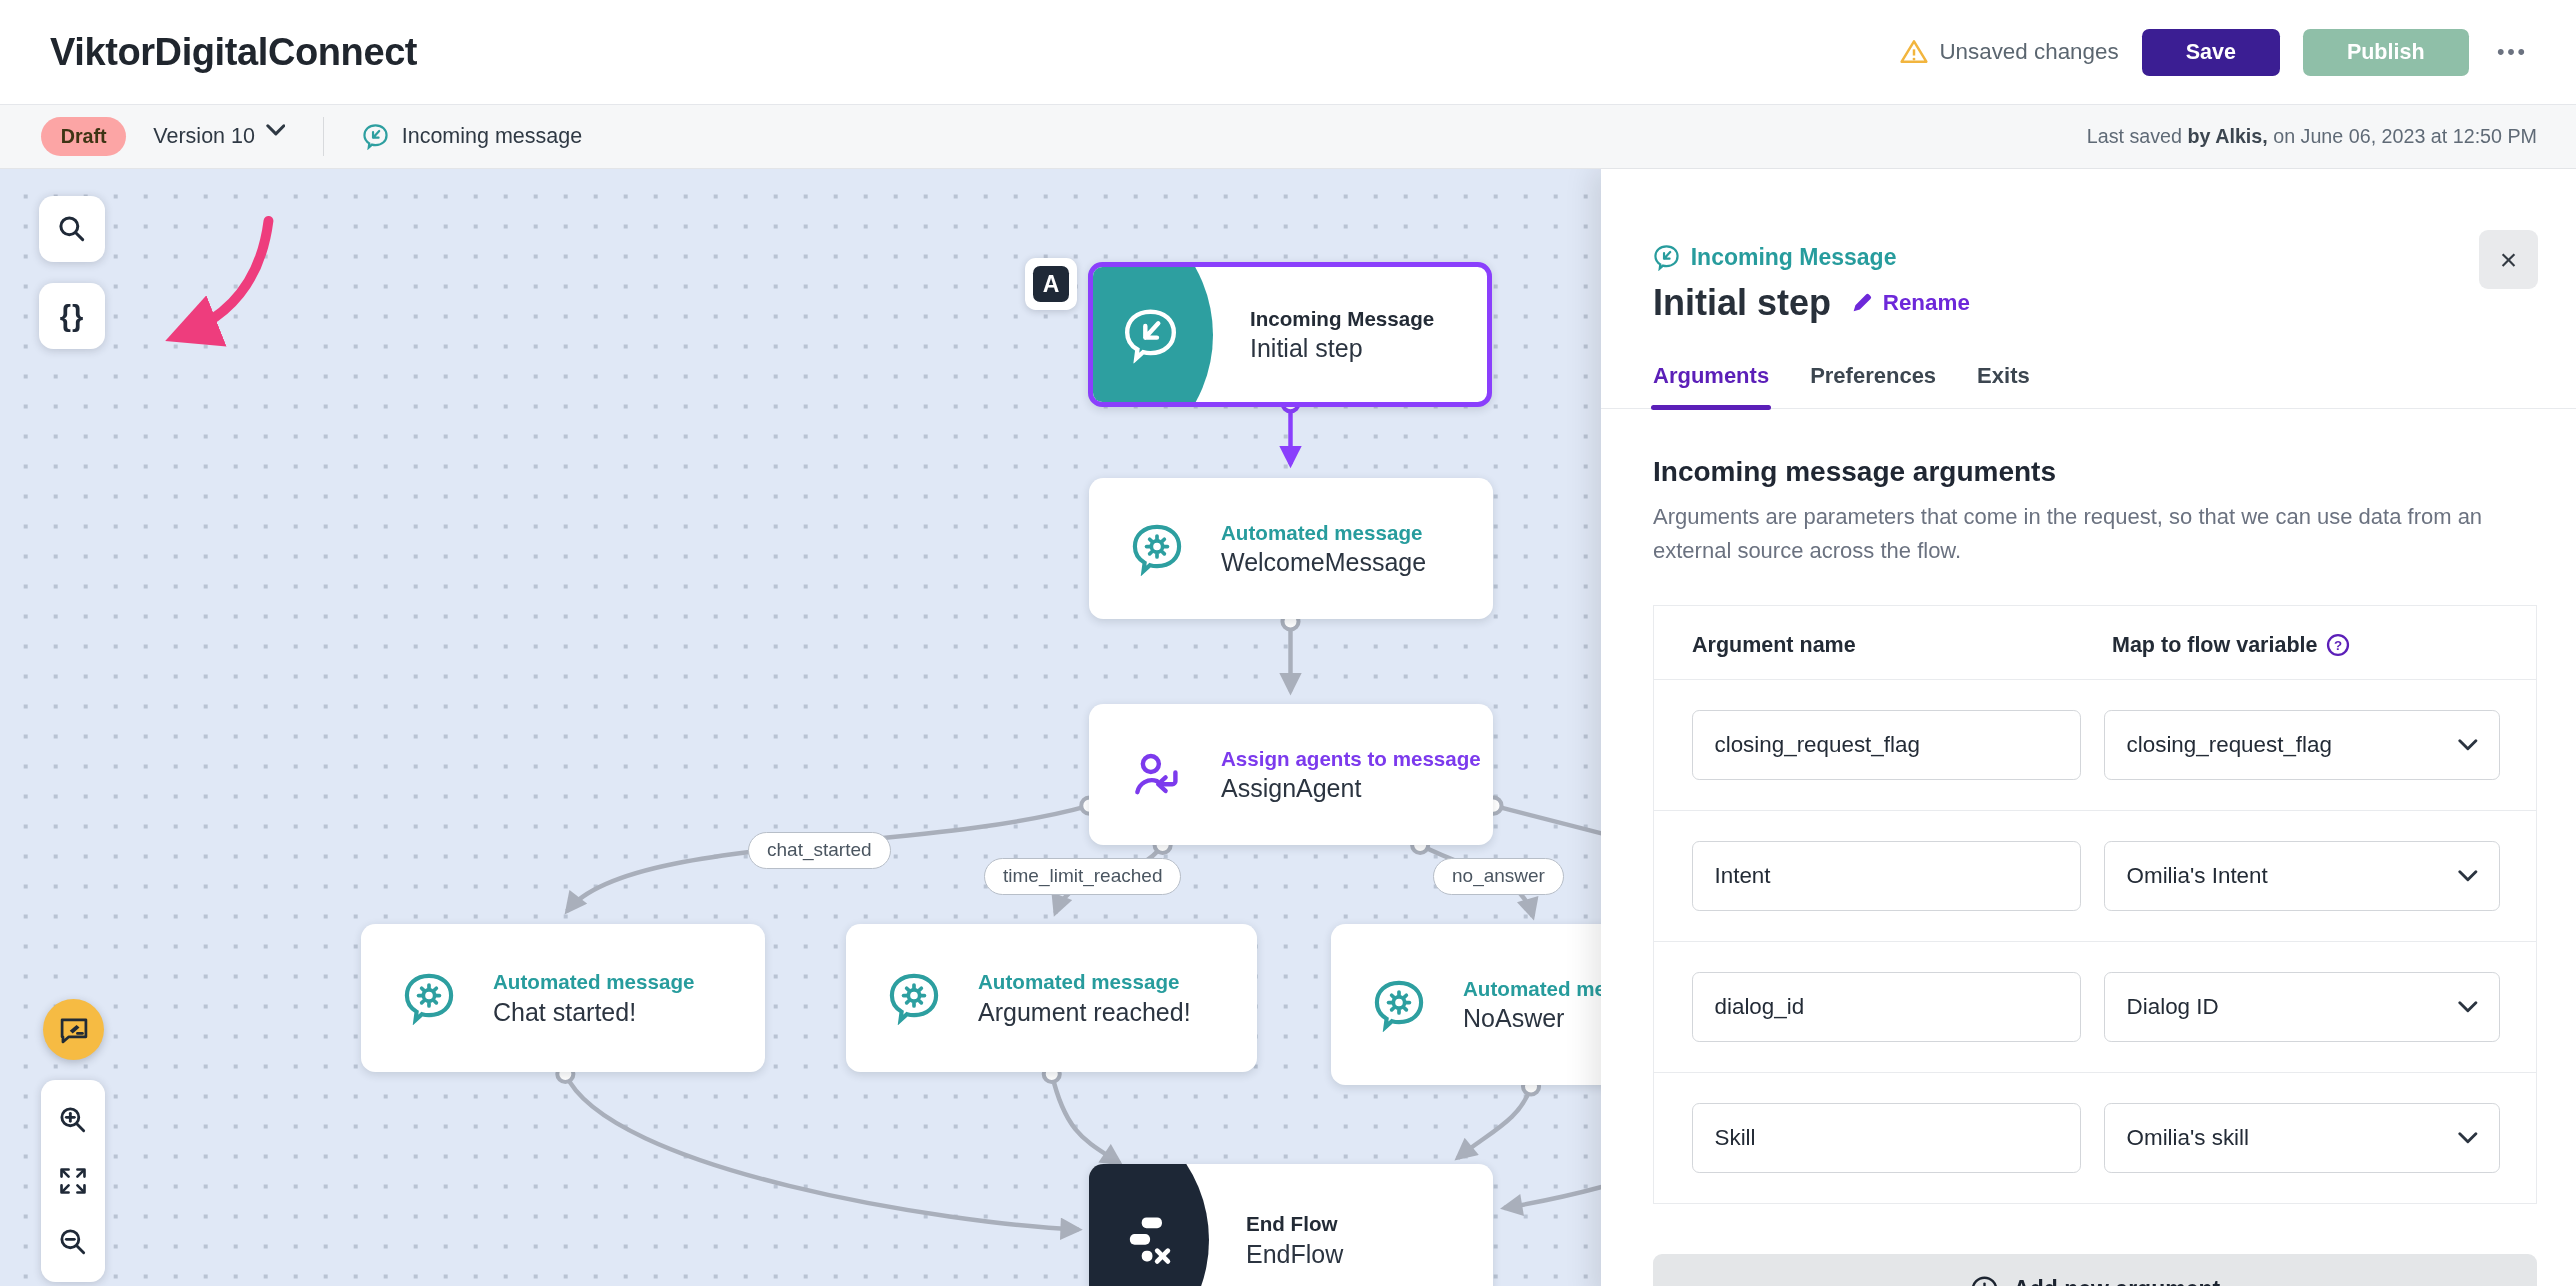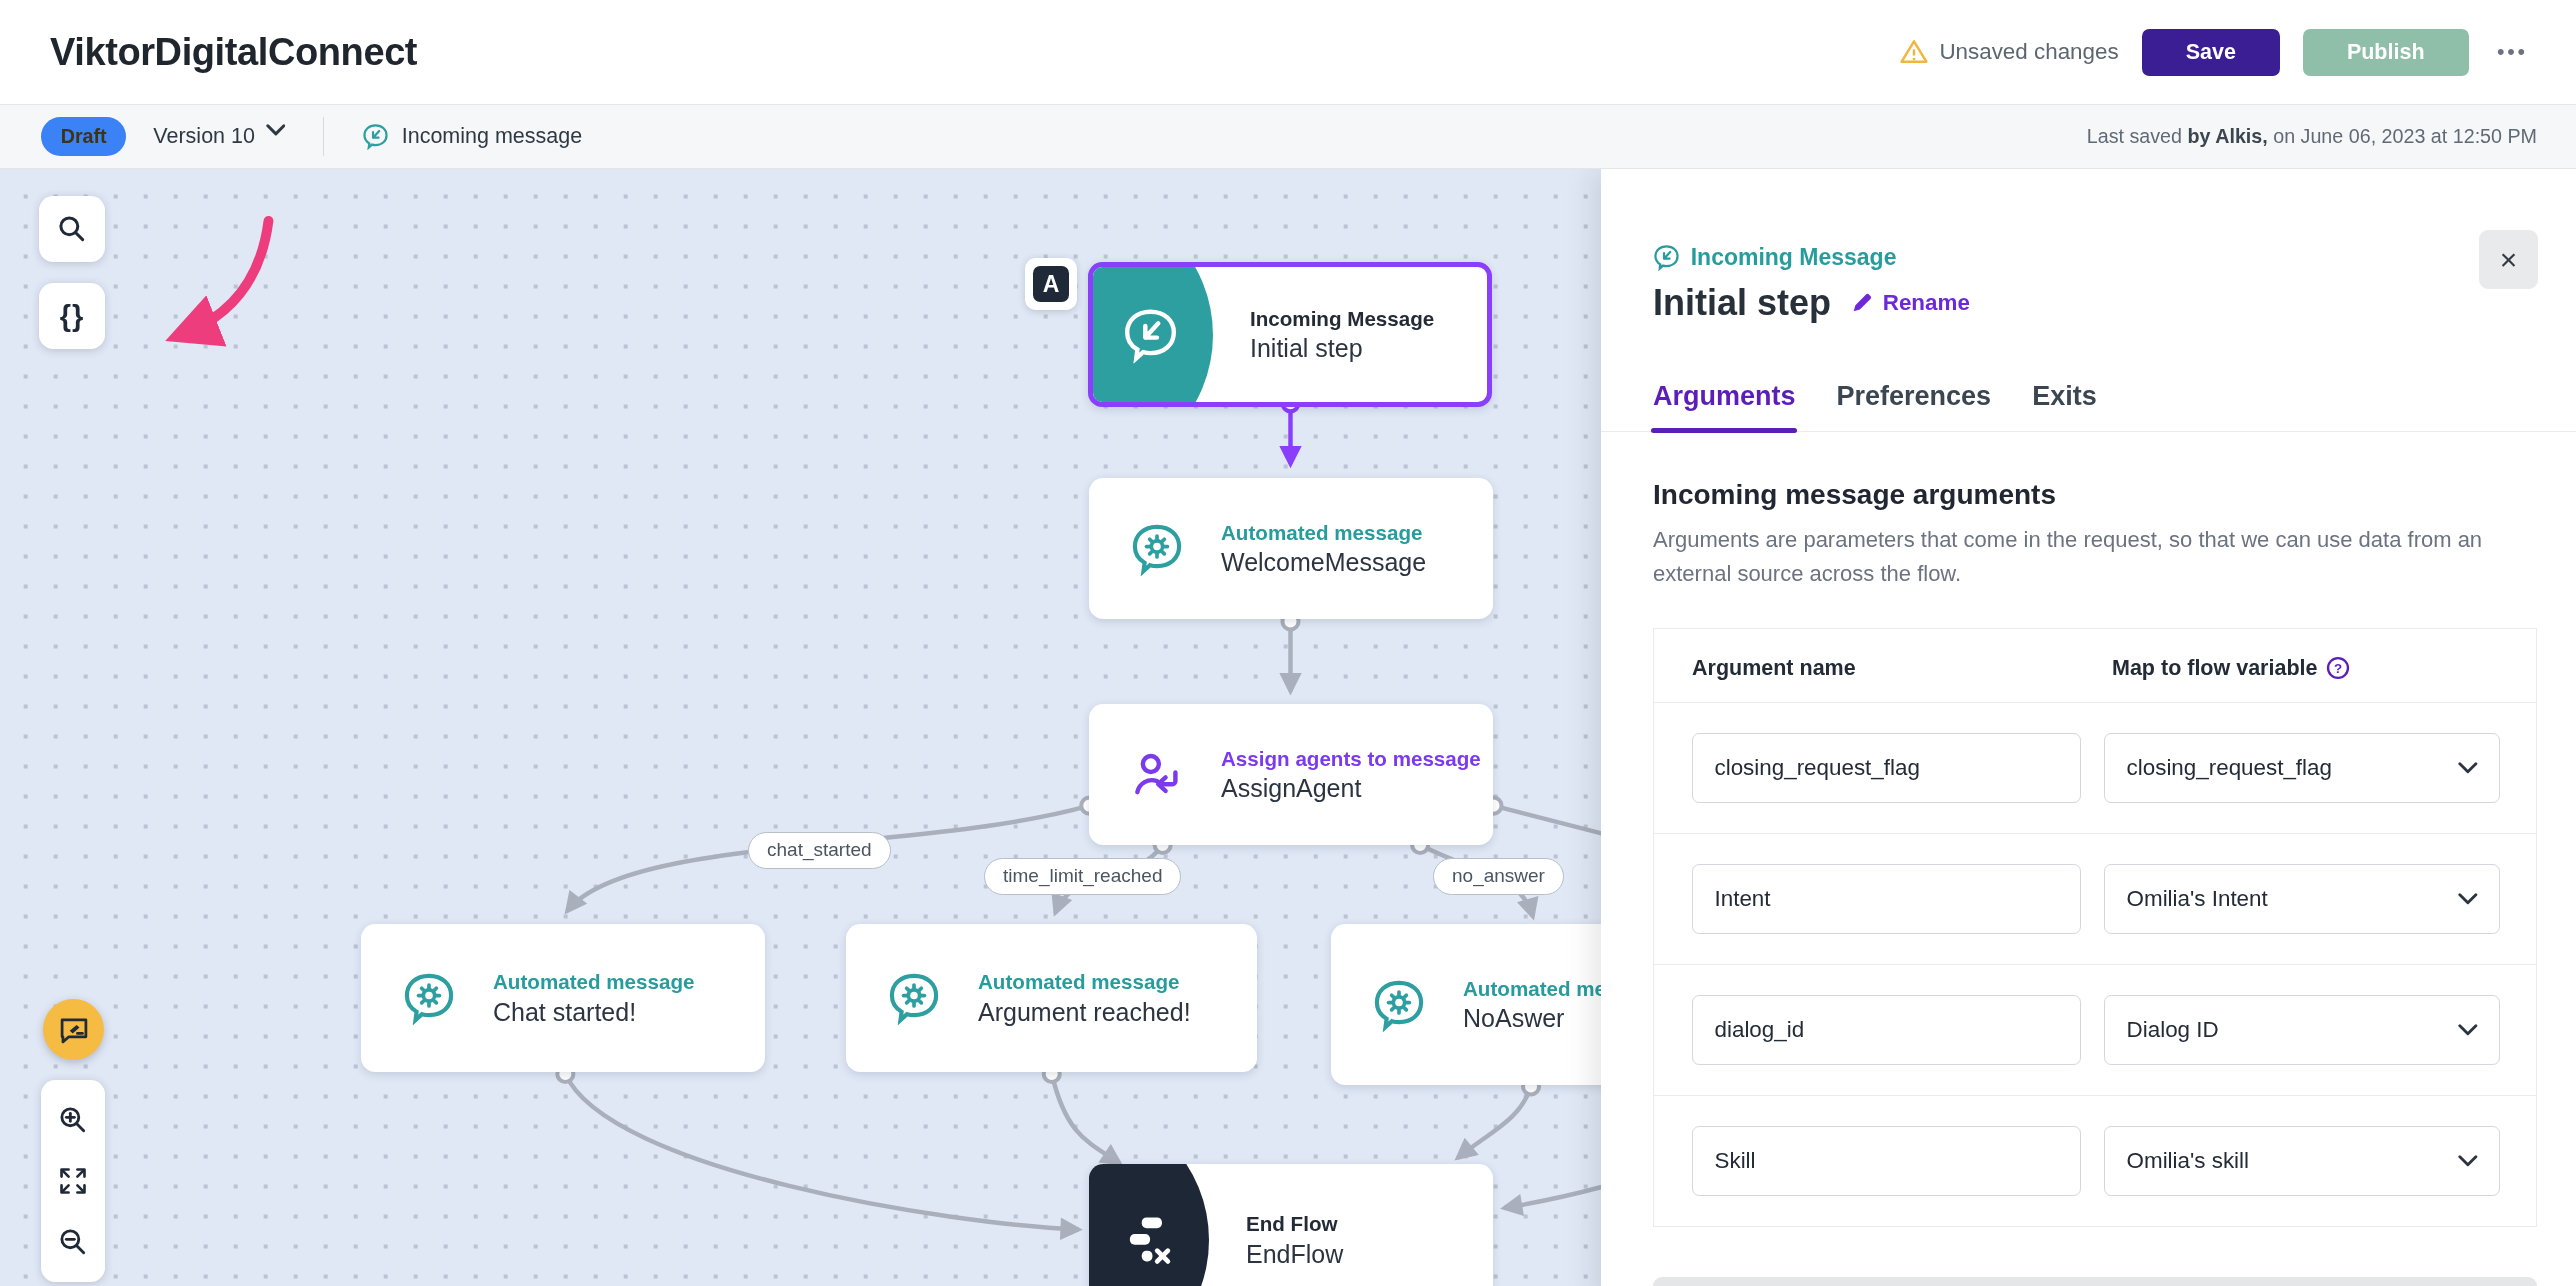--- a/index.html
+++ b/index.html
@@ -15,21 +15,21 @@
   .btn { border:none; border-radius:7.2px; font-size:21.5px; font-weight:700; color:#fff;
     height:47px; padding:0 44px; cursor:pointer; font-family:inherit; }
   .btn-save { background:#3b1e93; }
   .btn-publish { background:#8fbfa8; }
   .more-dots { font-size:21.5px; color:#6b7280; letter-spacing:2.7px; background:none; border:none;
     cursor:pointer; padding:0 5.4px; }
 
   
   .versionbar { position:relative; height:64px; background:#f6f7f8; border-bottom:0.9px solid #e3e5e8;
     display:flex; align-items:center; padding:0 39px 0 41px; z-index:20; }
-  .draft-badge { background:#3b82f6; color:#3e3414; font-size:19.7px; font-weight:700;
+  .draft-badge { background:#fca5a5; color:#3e3414; font-size:19.7px; font-weight:700;
     padding:8px 19.7px; border-radius:894px; }
   .version-lbl { display:flex; align-items:flex-start; gap:10.7px; margin-left:27px;
     font-size:21.5px; font-weight:500; color:#2f3944; cursor:pointer; }
   .vdivider { width:0.9px; height:39px; background:#d8dadd; margin:0 38px; }
   .crumb { display:flex; align-items:center; gap:12.5px; font-size:21.5px; color:#2f3944; }
   .lastsaved { margin-left:auto; font-size:19.7px; color:#5f6a76; }
   .lastsaved b { color:#3c4650; }
 
   
   .main { position:relative; height:1132px; }
@@ -94,22 +94,22 @@
   .panel-type { display:flex; align-items:center; gap:10.7px; font-size:23px; font-weight:700;
     color:#279c9d; }
   .panel-title-row { display:flex; align-items:center; gap:19.7px; margin-top:10.7px; }
   .panel-title { font-size:36px; font-weight:600; color:#28303a; }
   .rename { display:flex; align-items:center; gap:9px; font-size:22.4px; font-weight:600;
     color:#6d28d9; cursor:pointer; background:none; border:none; font-family:inherit; }
   .close-btn { position:absolute; top:61px; right:38px; width:59px; height:59px; background:#e9eaec;
     border:none; border-radius:9px; font-size:30px; color:#333a42; cursor:pointer; }
   .tabs { display:flex; gap:41px; margin:39px -52px 0 -52px; padding:0 52px;
     border-bottom:1.8px solid #e8eaed; }
-  .tab { position:relative; font-size:27px; font-weight:600; color:#3c4650; padding-bottom:19.7px;
-    background:none; border:none; cursor:pointer; font-family:inherit;margin-top:18px; }
+  .tab { position:relative; font-size:22px; font-weight:600; color:#3c4650; padding-bottom:19.7px;
+    background:none; border:none; cursor:pointer; font-family:inherit; }
   .tab.active { color:#5b1fb8; }
   .tab.active::after { content:""; position:absolute; left:-1.8px; right:-1.8px; bottom:-1.8px; height:5.4px;
     background:#5b1fb8; border-radius:2.7px; }
   .sec-title { margin-top:47px; font-size:28px; font-weight:700; color:#202733; }
   .sec-desc { margin-top:12px; font-size:22px; line-height:1.55; color:#6b7280; max-width:859px; }
   .argtable { margin-top:36px; border:0.9px solid #e9ebee; }
   .arghead { display:flex; padding:27px 0 21.5px 38px; }
   .arghead .c1 { width:420px; font-size:21.5px; font-weight:700; color:#232b36; }
   .arghead .c2 { display:flex; align-items:center; gap:9px; font-size:21.5px; font-weight:700;
     color:#232b36; }

